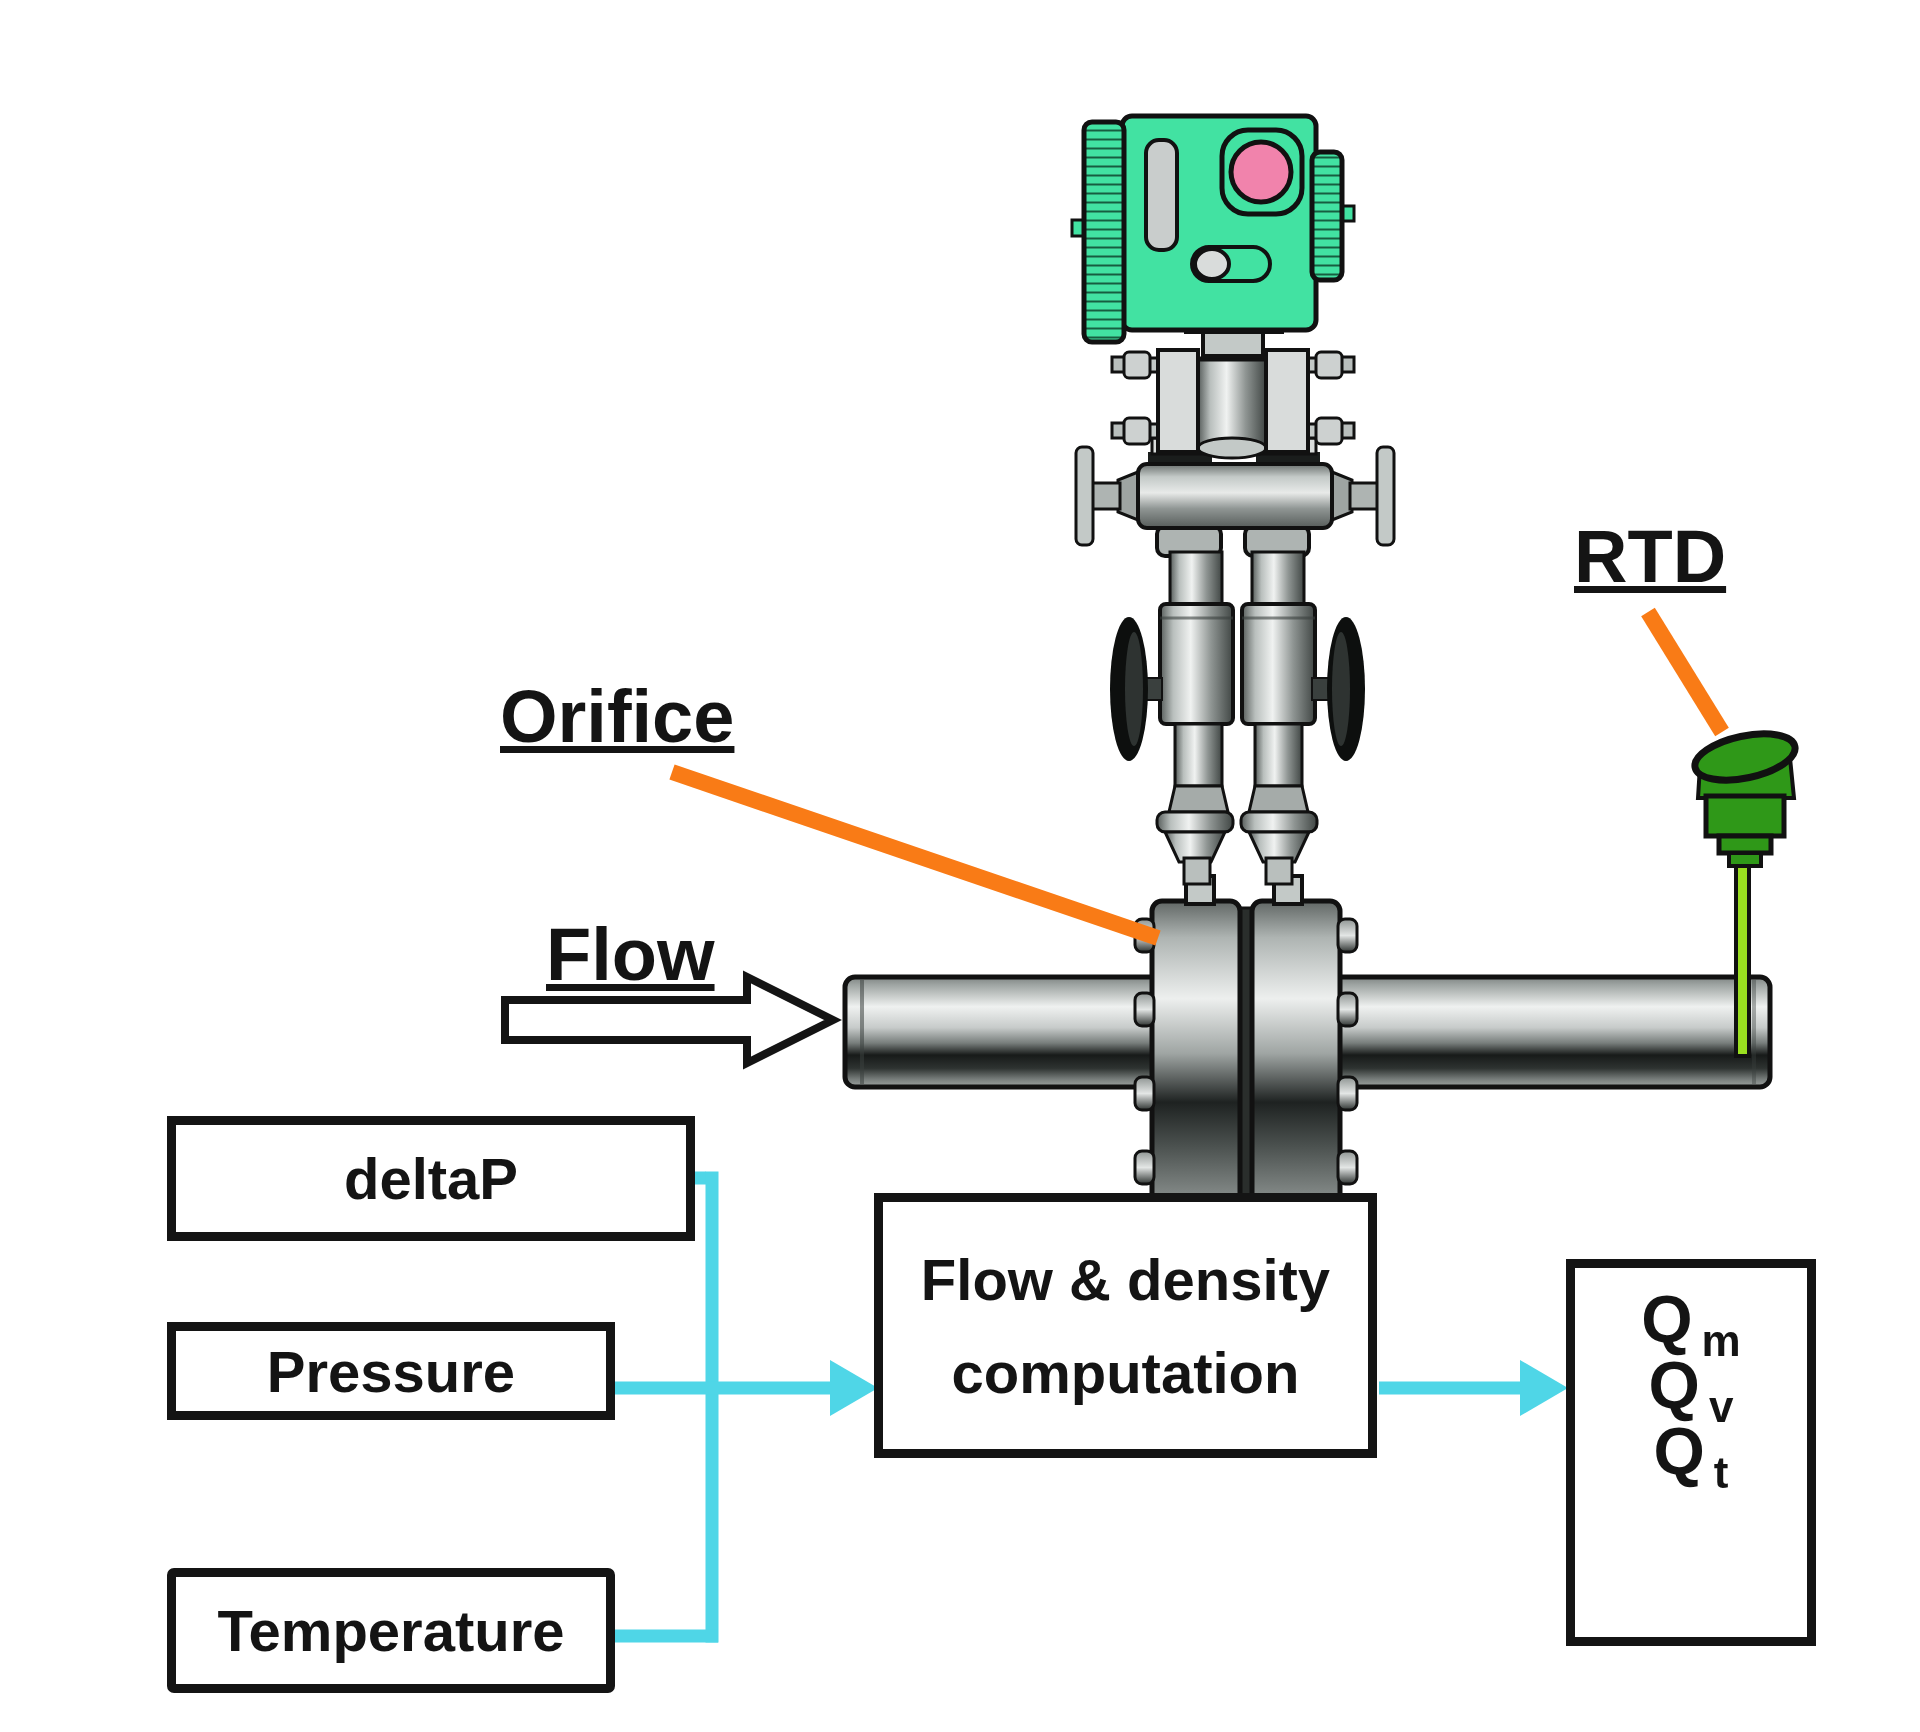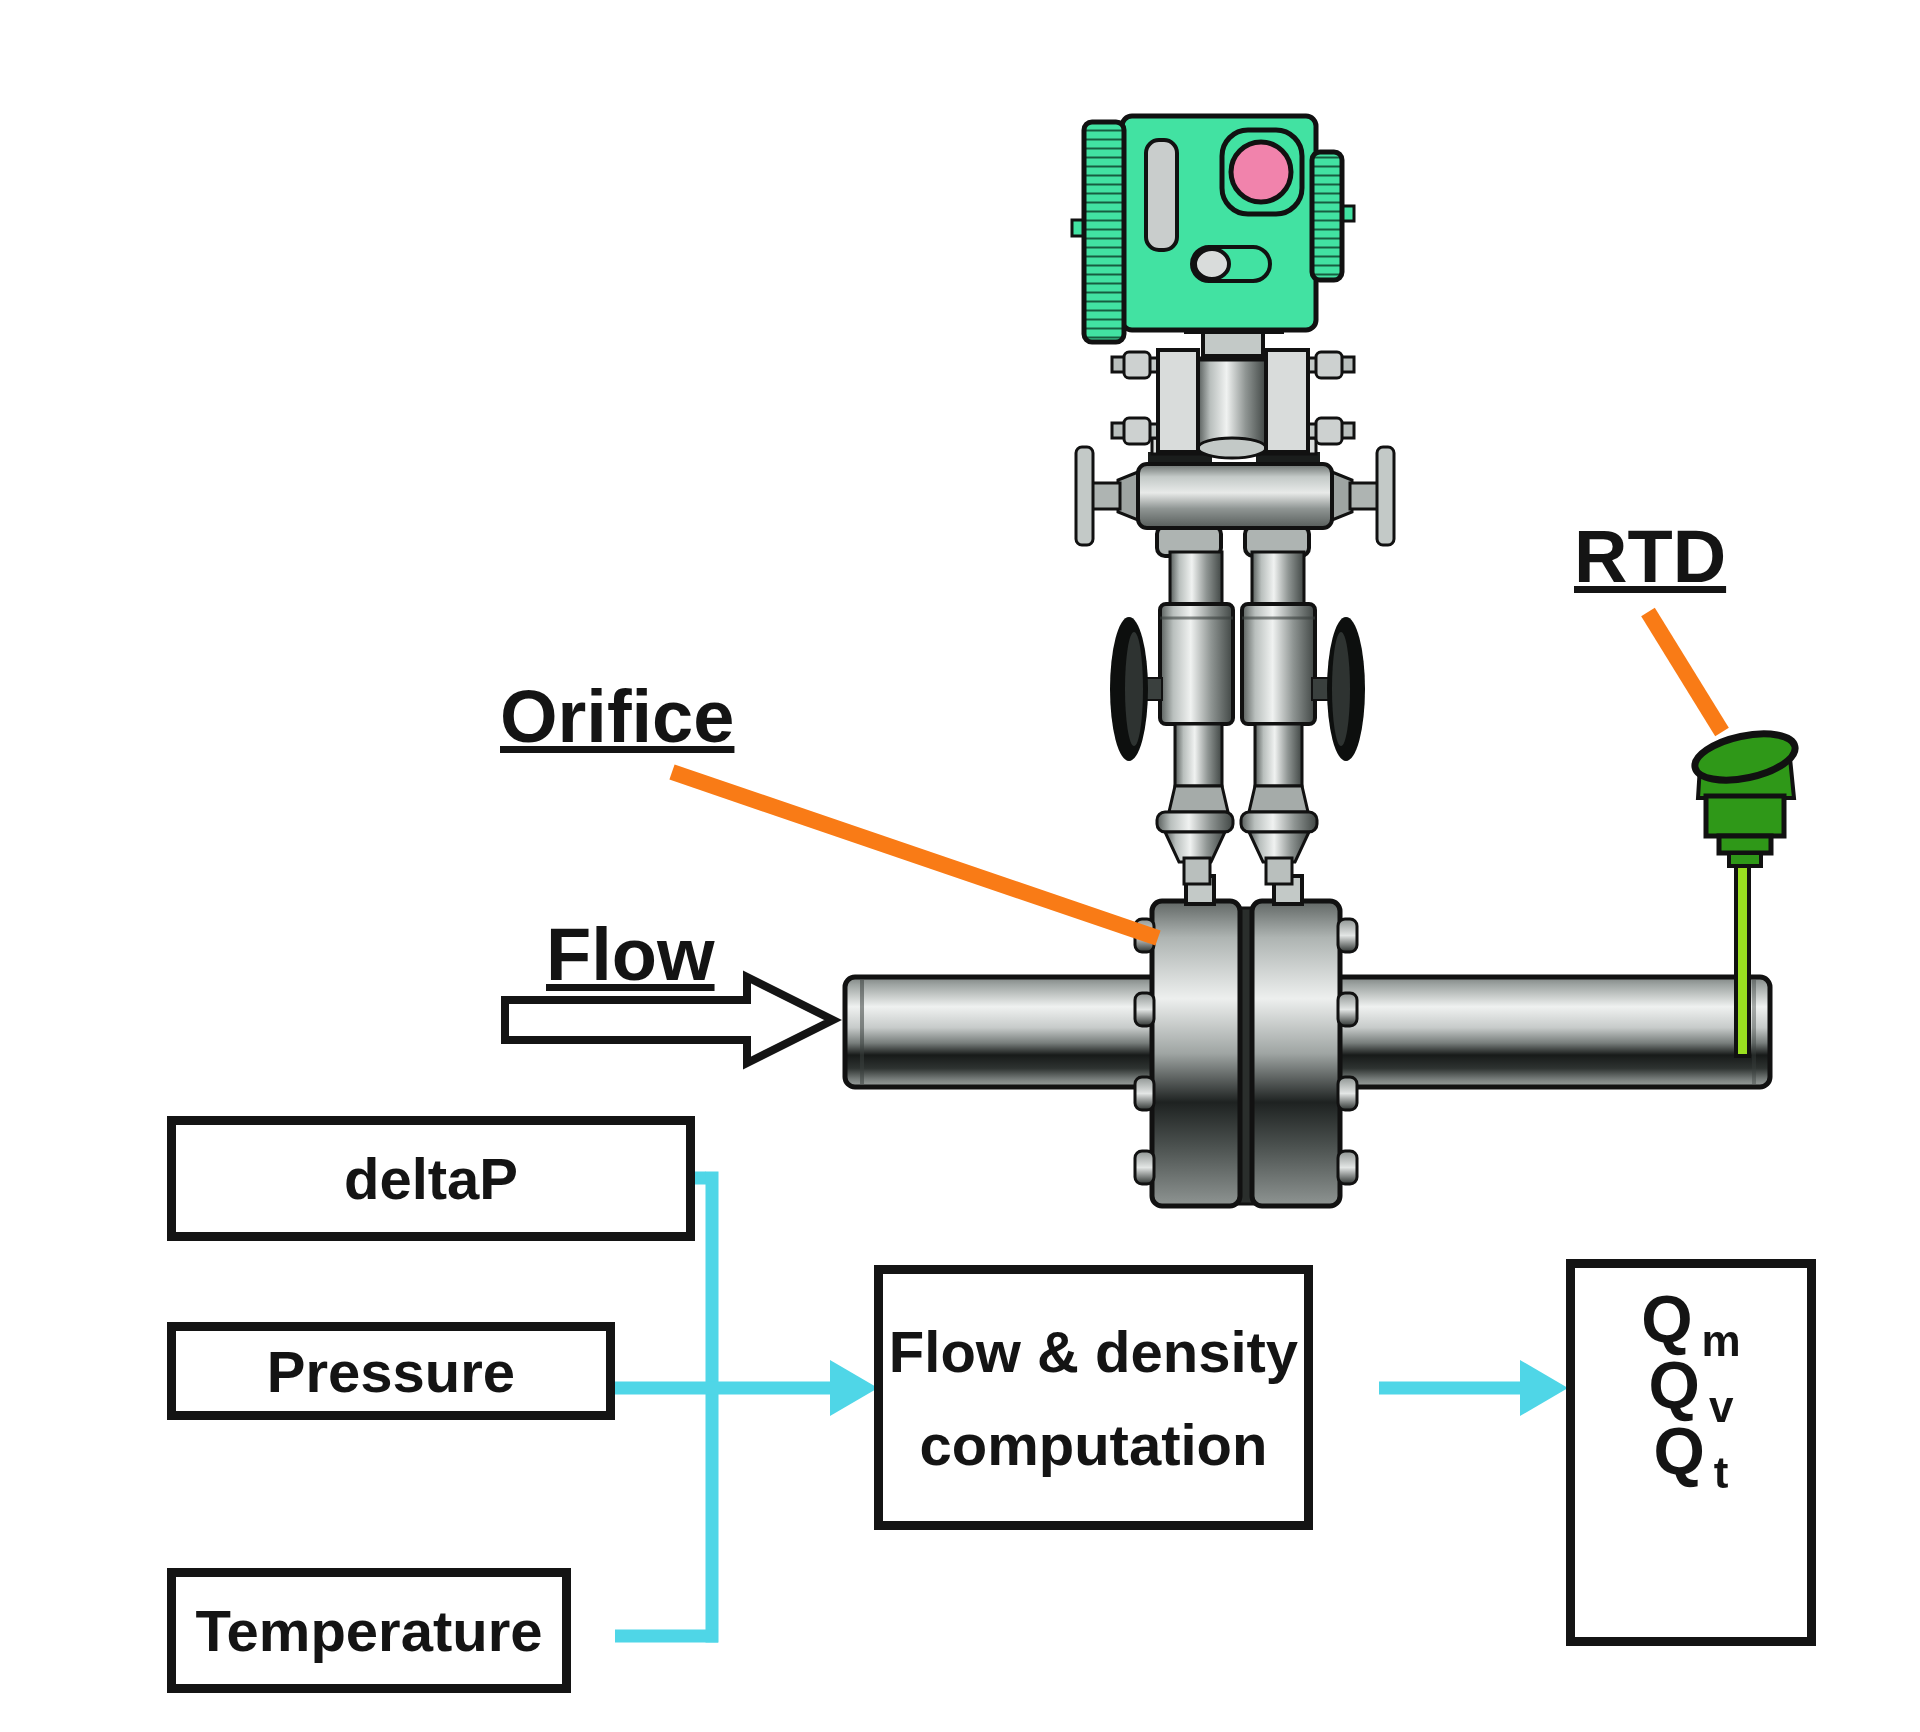--- a/index.html
+++ b/index.html
@@ -202,25 +202,25 @@
   <div class="lbl" style="left:500px;top:674px;">Orifice</div>
   <div class="lbl" style="left:546px;top:912px;text-align:right;">Flow</div>
   <div class="lbl" style="left:1574px;top:514px;">RTD</div>
 
   <div class="iobox" style="left:167px;top:1116px;width:528px;height:125px;">
     <span>deltaP</span>
   </div>
   <div class="iobox" style="left:167px;top:1322px;width:448px;height:98px;">
     <span>Pressure</span>
   </div>
-  <div class="iobox" style="left:167px;top:1568px;width:404px;height:125px;">
+  <div class="iobox" style="left:167px;top:1568px;width:448px;height:125px;border-radius:7px;">
     <span>Temperature</span>
   </div>
 
-  <div class="compbox" style="left:874px;top:1265px;width:439px;height:265px;">
+  <div class="compbox" style="left:874px;top:1193px;width:503px;height:265px;">
     <span>Flow &amp; density</span>
     <span>computation</span>
   </div>
 
   <div class="qbox" style="left:1566px;top:1259px;width:250px;height:387px;">
     <span class="qrow"><span>Q</span><span class="qsub">m</span></span>
     <span class="qrow"><span>Q</span><span class="qsub">v</span></span>
     <span class="qrow"><span>Q</span><span class="qsub">t</span></span>
   </div>
 

